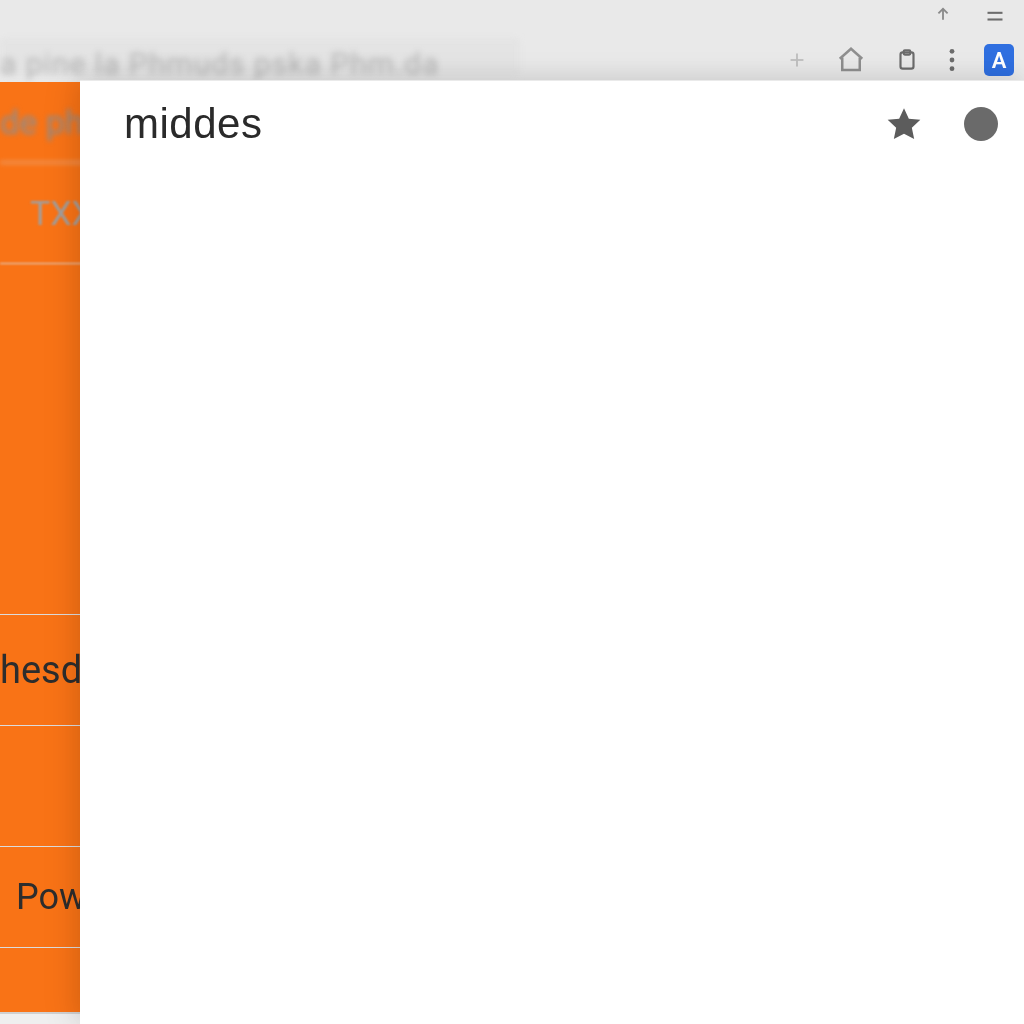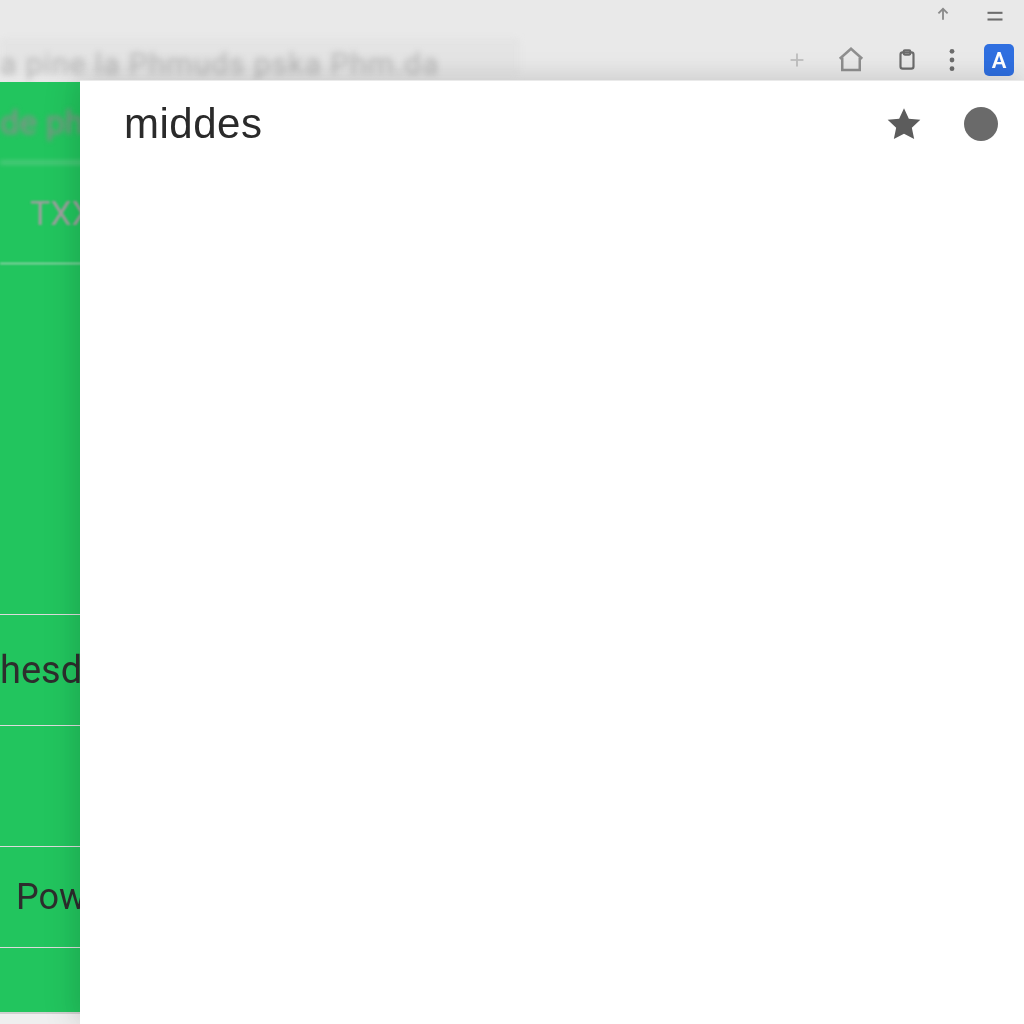--- a/index.html
+++ b/index.html
@@ -94,21 +94,21 @@
     justify-content: center;
   }
 
   
   .bg-rows {
     position: absolute;
     left: 0;
     top: 82px;
     width: 92px;
     bottom: 10px;
-    background: #22c55e;
+    background: #f97316;
   }
   .bg-row {
     border-bottom: 1px solid #dcdcdc;
     display: flex;
     align-items: center;
     padding-left: 0;
     font-size: 34px;
     color: #5f5f5f;
     overflow: hidden;
     white-space: nowrap;

